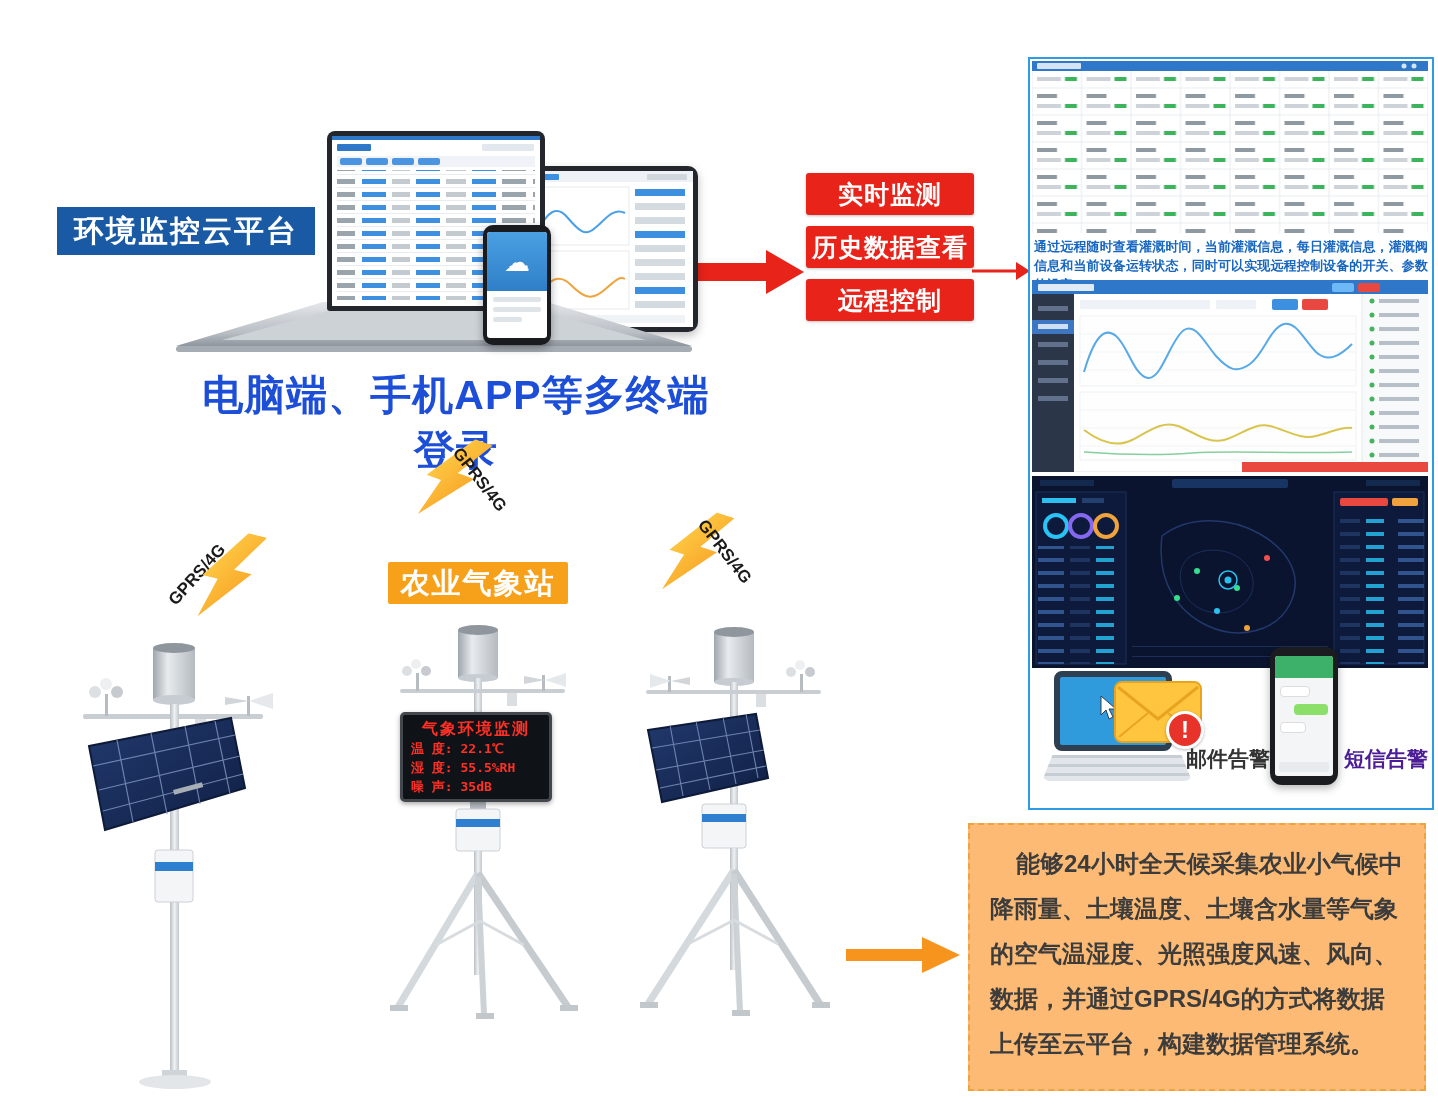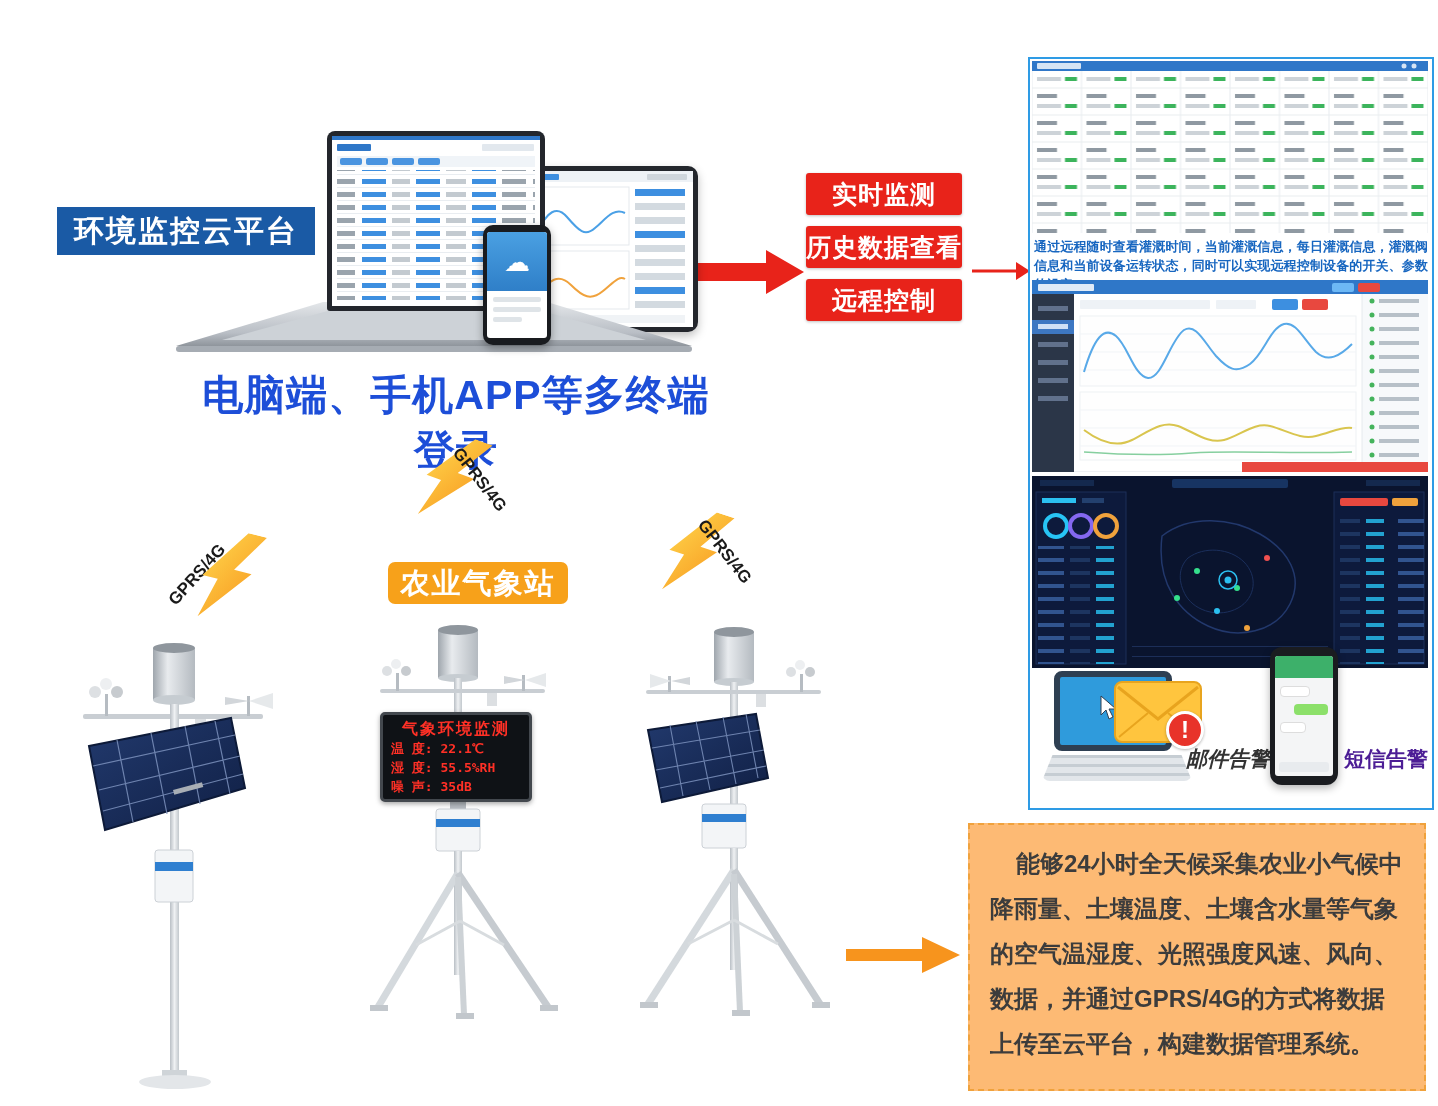--- a/index.html
+++ b/index.html
@@ -30,21 +30,21 @@
   .devices-caption { left:196px; top:368px; width:520px; text-align:center;
     color:#1d4ed8; font-size:41px; font-weight:bold; letter-spacing:1px; z-index:5; }
 
   
   .big-arrow { left:682px; top:247px; }
   .thin-arrow { left:972px; top:257px; }
   .orange-arrow { left:846px; top:934px; }
 
   
   .features { left:806px; top:173px; width:170px; }
-  .feature-btn { width:156px; height:42px; margin-bottom:11px; background:#e8231a; border-radius:3px;
+  .feature-btn { width:168px; height:42px; margin-bottom:11px; background:#e8231a; border-radius:3px;
     color:#fff; font-size:25px; font-weight:bold; text-align:center; line-height:42px;
     letter-spacing:1px; box-shadow:0 1px 3px rgba(0,0,0,.25); cursor:pointer; }
 
   
   .cloud-panel { left:1028px; top:57px; width:406px; height:753px; border:2px solid #2e9be5; background:#fff; }
   .shot-table { left:2px; top:2px; }
   .panel-desc { left:4px; top:178px; width:394px; color:#1766c0; font-size:13px; font-weight:bold;
     line-height:19px; text-align:justify; }
   .shot-chart { left:2px; top:221px; }
   .shot-map { left:2px; top:417px; }
@@ -53,21 +53,21 @@
   .al-screen { position:absolute; left:12px; top:0; width:118px; height:80px; background:#2f9bdc;
     border:6px solid #2e3f52; border-radius:8px; }
   .cursor { position:absolute; left:38px; top:18px; }
   .al-base { position:absolute; left:0; top:84px; width:150px; height:26px;
     background-color:#e2e6ea; background-image:repeating-linear-gradient(to bottom,#c6cdd3 0 3px,#e2e6ea 3px 9px);
     clip-path:polygon(7% 0, 93% 0, 100% 100%, 0 100%); border-radius:0 0 8px 8px; }
   .envelope { left:84px; top:622px; }
   .badge { left:136px; top:652px; width:38px; height:38px; background:#e8332a; border:3px solid #fff;
     border-radius:50%; color:#fff; font-size:24px; font-weight:bold; display:flex; align-items:center;
     justify-content:center; box-shadow:0 1px 3px rgba(0,0,0,.3); }
-  .email-label { left:156px; top:686px; color:#333; font-size:21px; font-weight:bold;font-style:italic; }
+  .email-label { left:156px; top:686px; color:#333; font-size:21px; font-weight:bold; }
   .sms-label { left:314px; top:686px; color:#4c1d95; font-size:21px; font-weight:bold; }
 
   .al-phone { left:240px; top:588px; width:68px; height:138px; background:#1a1c20; border-radius:12px;
     padding:9px 5px; box-shadow:0 3px 8px rgba(0,0,0,.3); }
   .al-phone-screen { width:100%; height:100%; background:#f4f5f6; border-radius:3px; position:relative; overflow:hidden; }
   .chat-header { height:22px; background:#3db06a; }
   .bub { position:absolute; border-radius:4px; }
   .bl  { left:5px; top:30px; width:30px; height:11px; background:#fff; border:1px solid #ddd; }
   .br  { right:5px; top:48px; width:34px; height:11px; background:#8ce06a; }
   .bl2 { left:5px; top:66px; width:26px; height:11px; background:#fff; border:1px solid #ddd; }
@@ -82,27 +82,27 @@
     transform-origin:left center; }
   .g-left  .gprs-label { left:22px; top:95px; transform:rotate(-48deg); }
   .g-mid   .gprs-label { left:38px; top:12px; transform:rotate(52deg); }
   .g-right .gprs-label { left:36px; top:14px; transform:rotate(52deg); }
   .bolt { position:absolute; }
   .g-left  .bolt { left:50px; top:32px; transform:rotate(14deg); }
   .g-mid   .bolt { left:6px;  top:6px;  transform:rotate(20deg); }
   .g-right .bolt { left:2px;  top:10px; transform:rotate(18deg); }
 
   
-  .station-label { left:388px; top:562px; width:180px; height:42px; background:#f7a11a; border-radius:7px;
+  .station-label { left:388px; top:562px; width:180px; height:42px; background:#f7a11a; border-radius:2px;
     color:#fff; font-size:29px; font-weight:bold; text-align:center; line-height:42px; letter-spacing:2px; }
 
   
   .station { z-index:2; }
   .st-left  { left:55px;  top:618px; width:260px; height:478px; }
-  .st-mid   { left:352px; top:615px; width:240px; height:482px; }
+  .st-mid   { left:372px; top:615px; width:240px; height:482px; }
   .st-right { left:628px; top:618px; width:215px; height:478px; }
 
   .led { position:absolute; left:28px; top:97px; width:152px; height:90px; background:#0f1216;
     border:3px solid #43484e; border-radius:5px; padding:4px 8px 2px; box-shadow:0 2px 5px rgba(0,0,0,.35); }
   .led-title { color:#ff3026; font-size:16px; font-weight:bold; text-align:center; letter-spacing:2px; line-height:20px; }
   .led-row { color:#ff3026; font-size:13px; font-weight:bold; line-height:19px;
     font-family:"DejaVu Sans Mono","Liberation Mono",monospace; white-space:pre; }
 
   
   .note-box { left:968px; top:823px; width:458px; height:268px; background:#fdba74;

